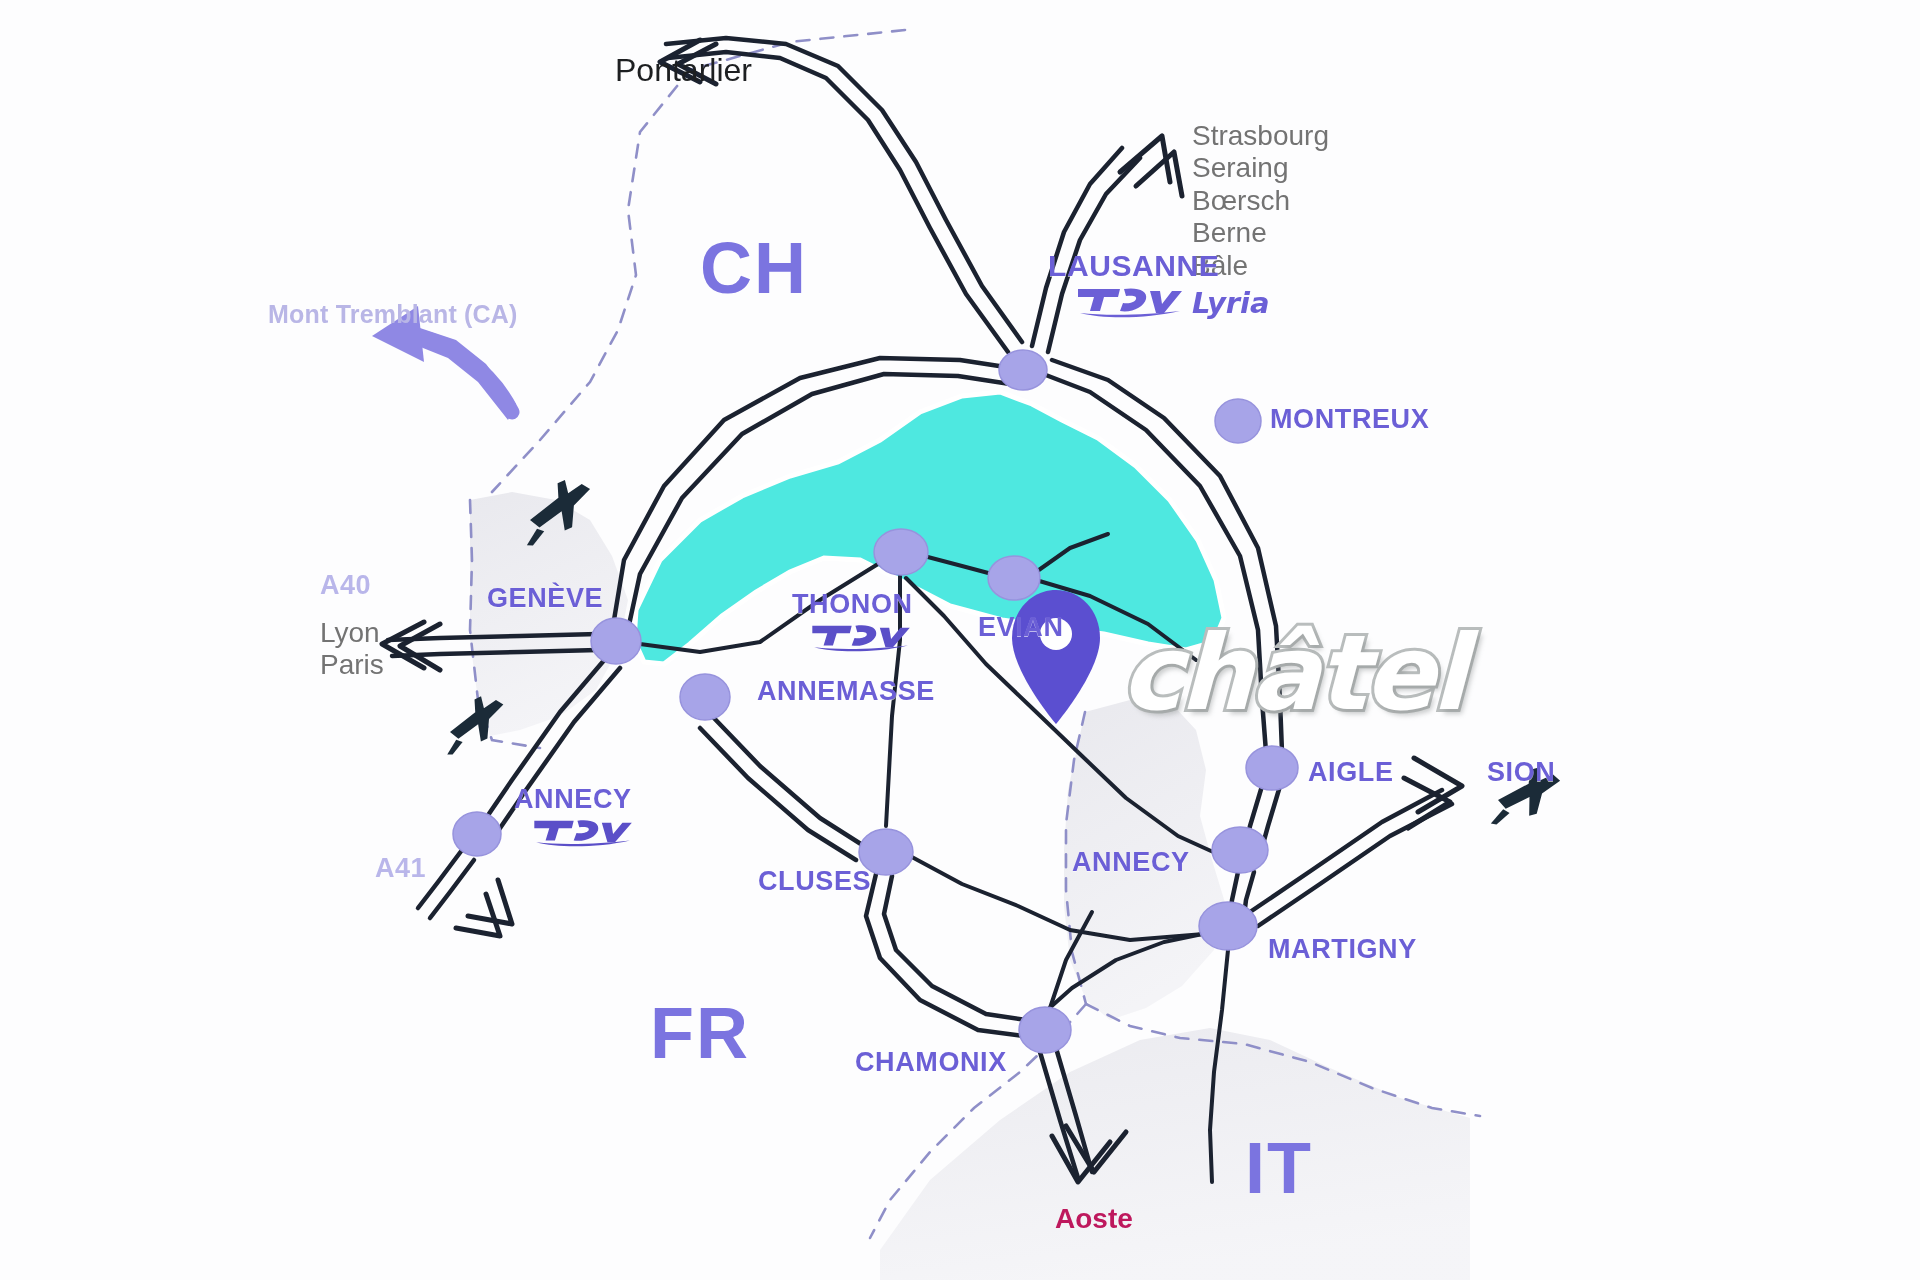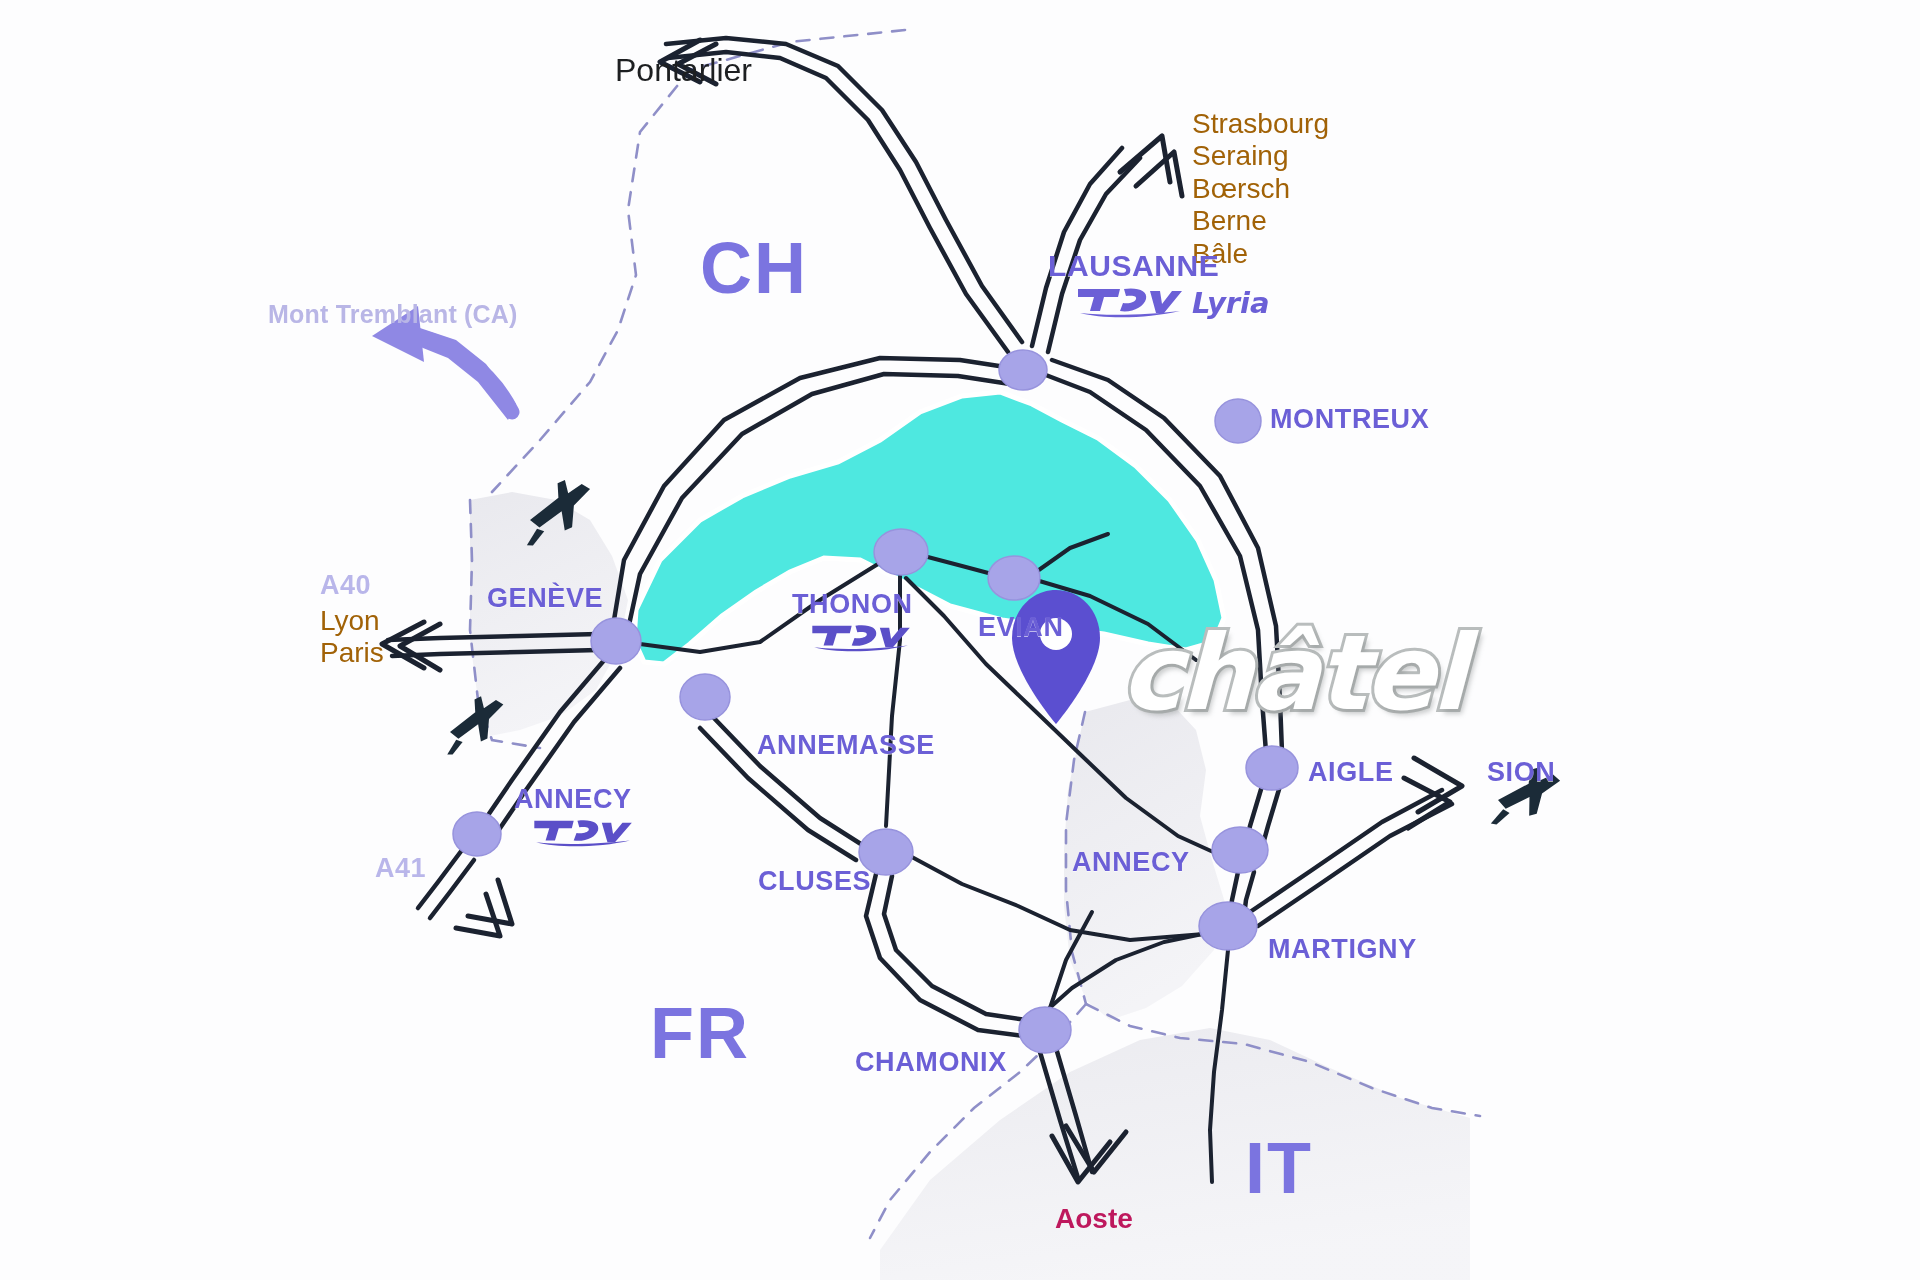--- a/index.html
+++ b/index.html
@@ -10,21 +10,21 @@
   .lbl{position:absolute;white-space:nowrap;}
   .city{font-weight:bold;color:#6b5fd6;letter-spacing:0.6px;font-size:27px;
         text-shadow:0 1px 0 rgba(255,255,255,.6);}
   .city.big{font-size:30px;}
   .country{font-weight:bold;color:#7b74e0;font-size:72px;letter-spacing:2px;margin-top:37px;}
   .dest{color:#1d1f21;font-size:32px;line-height:1.12;font-weight:normal;}
   .road{color:#b9b6ea;font-size:27px;font-weight:bold;letter-spacing:.5px;}
   .faint{color:#b9b6e6;font-size:25px;font-weight:bold;letter-spacing:.2px;}
   .aoste{color:#be185d;font-weight:bold;font-size:28px;}
   .tgvwrap{display:block;margin-top:2px;}
-  .dest-stack{color:#a16207;font-size:28px;line-height:1.16;}
+  .dest-stack{color:#737373;font-size:28px;line-height:1.16;margin-top:12px;}
   .logo-chatel{
     position:absolute;font-style:italic;font-weight:bold;font-size:104px;
     color:#ffffff;letter-spacing:-3px;
     -webkit-text-stroke:6px #b9bdbd;
     paint-order:stroke fill;
     text-shadow:4px 5px 5px rgba(140,145,145,.45);
     font-family:"DejaVu Sans",sans-serif;
   }
   .logo-chatel span{display:inline-block;transform:skewX(-4deg);}
 </style>
@@ -227,21 +227,21 @@
           <path d="M48 4 C62 2 72 6 70 14 C68 21 56 27 44 25 L47 17 C54 18 59 16 60 14 C61 11 57 10 50 11 Z"></path>
           <path d="M74 6 L84 6 L86 18 L96 6 L106 6 L88 27 L80 27 Z"></path>
           <path d="M4 27 C26 33 70 33 104 25 C72 29 30 30 4 27 Z"></path>
         </g>
       </svg>
     </div>
   </div>
 
   <div class="lbl city" style="left:978px;top:612px">EVIAN</div>
 
-  <div class="lbl city" style="left:757px;top:730px">ANNEMASSE</div>
+  <div class="lbl city" style="left:757px;top:676px">ANNEMASSE</div>
 
   <div class="lbl" style="left:514px;top:784px">
     <div class="city">ANNECY</div>
     <div class="tgvwrap" style="margin-left:18px">
       <svg width="104" height="30" viewBox="0 0 110 32">
         <g fill="#5b4fc8">
           <path d="M2 4 L44 4 L42 12 L28 12 L24 25 L14 25 L18 12 L2 12 Z"></path>
           <path d="M48 4 C62 2 72 6 70 14 C68 21 56 27 44 25 L47 17 C54 18 59 16 60 14 C61 11 57 10 50 11 Z"></path>
           <path d="M74 6 L84 6 L86 18 L96 6 L106 6 L88 27 L80 27 Z"></path>
           <path d="M4 27 C26 33 70 33 104 25 C72 29 30 30 4 27 Z"></path>

